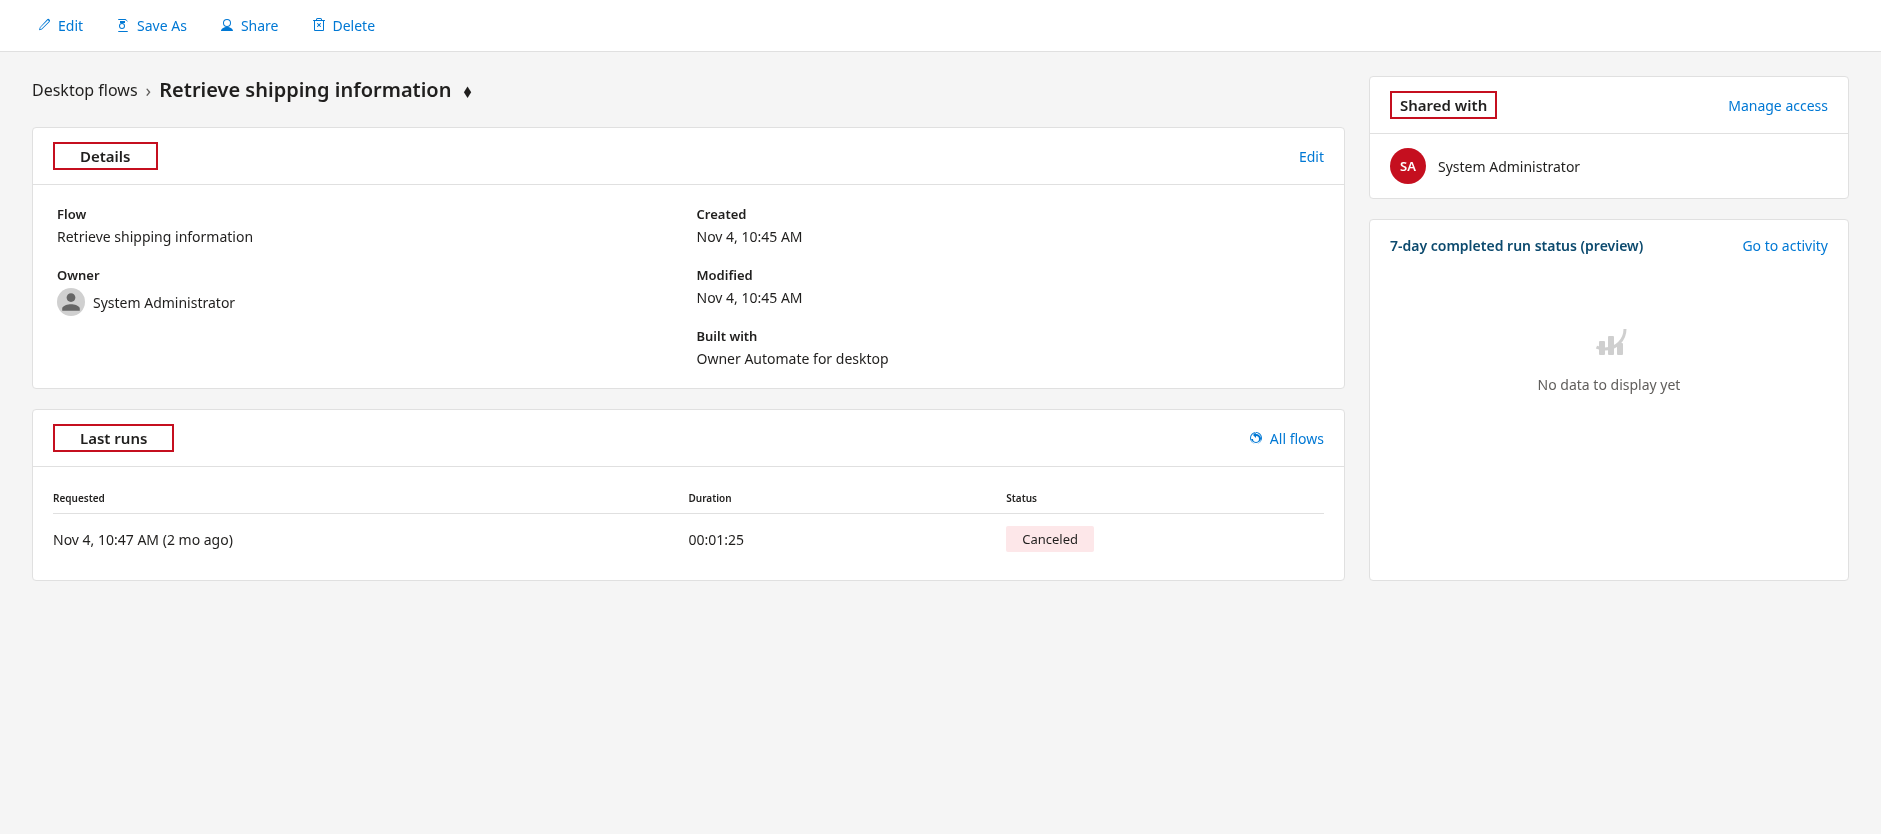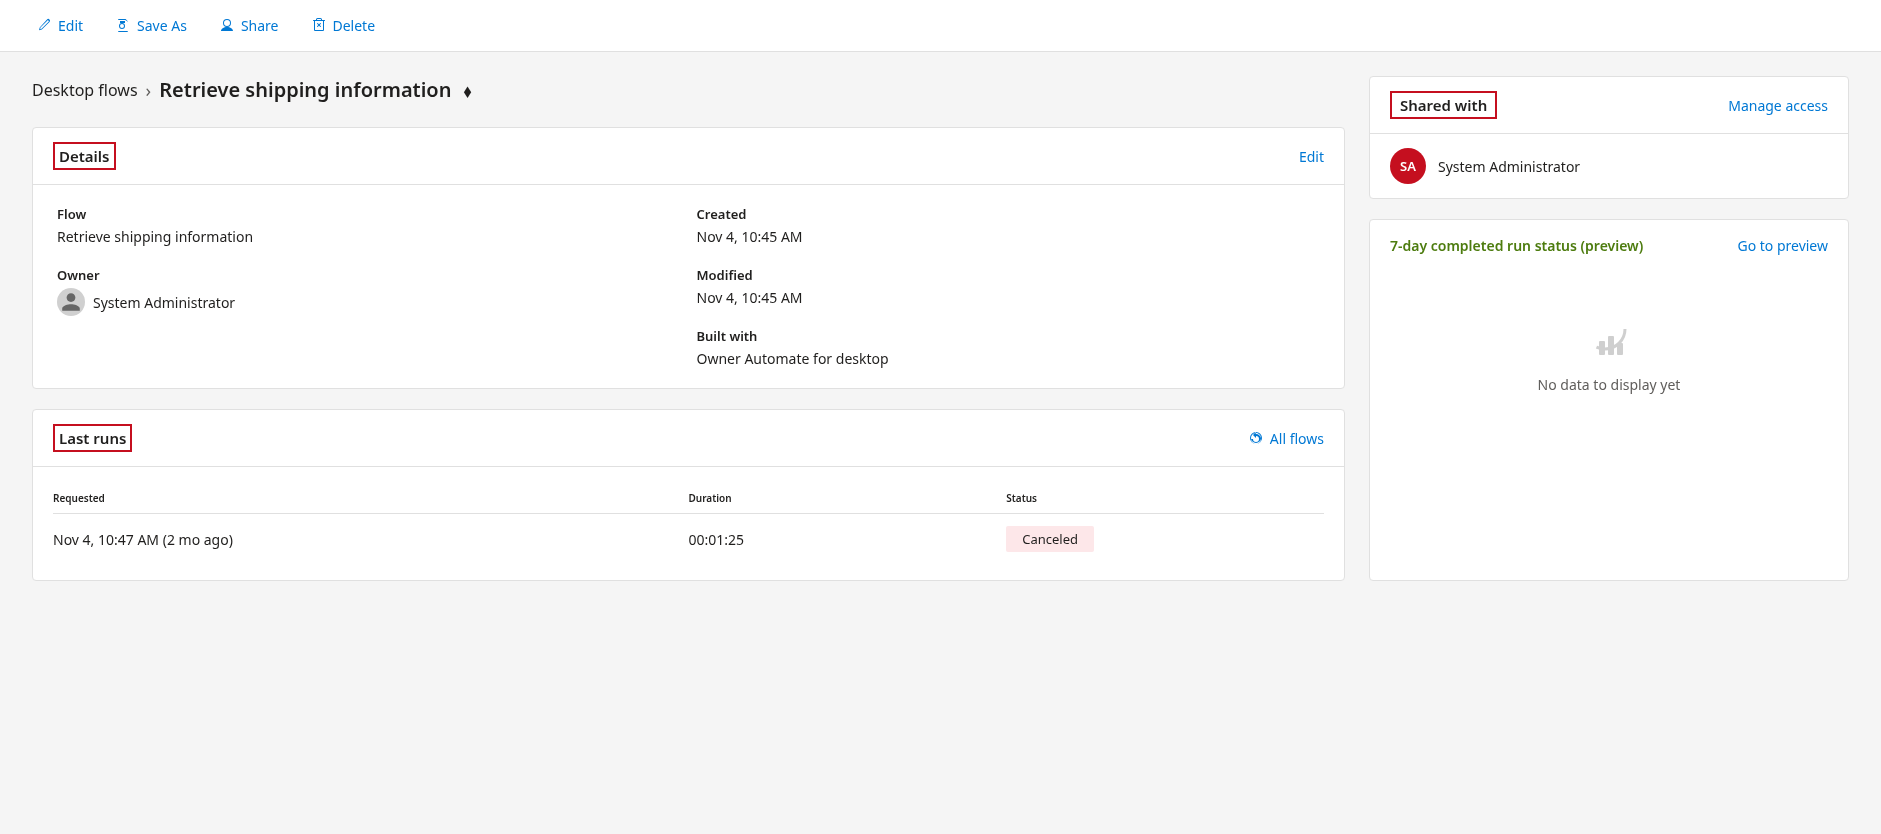--- a/index.html
+++ b/index.html
@@ -96,21 +96,21 @@
       display: flex;
       align-items: center;
       justify-content: space-between;
       padding: 14px 20px;
       border-bottom: 1px solid #e0e0e0;
     }
     .card-title {
       font-weight: 600;
       font-size: 15px;
       border: 2px solid #c50f1f;
-      padding: 2px 4px;
+      padding: 2px 25px;
       display: inline-block;
     }
     .card-action-link {
       color: #0078d4;
       text-decoration: none;
       font-size: 14px;
       cursor: pointer;
       display: flex;
       align-items: center;
       gap: 6px;
@@ -257,21 +257,21 @@
     }
     .run-status-header {
       display: flex;
       align-items: center;
       justify-content: space-between;
       margin-bottom: 16px;
     }
     .run-status-title {
       font-weight: 600;
       font-size: 14px;
-      color: #4d7c0f;
+      color: #0c4a6e;
     }
     .no-data-container {
       display: flex;
       flex-direction: column;
       align-items: center;
       justify-content: center;
       padding: 32px 0;
       gap: 12px;
     }
     .no-data-icon {
@@ -423,21 +423,21 @@
       </div>
       <div class="shared-item">
         <div class="sa-avatar">SA</div>
         <span>System Administrator</span>
       </div>
     </div>
 
     <div class="run-status-card">
       <div class="run-status-header">
         <span class="run-status-title">7-day completed run status (preview)</span>
-        <a class="card-action-link">Go to preview</a>
+        <a class="card-action-link">Go to activity</a>
       </div>
       <div class="no-data-container">
         <svg class="no-data-icon" viewBox="0 0 60 60" fill="none" xmlns="http://www.w3.org/2000/svg">
           <circle cx="26" cy="26" r="20" stroke="#888" stroke-width="3" fill="none" stroke-dasharray="40 94"></circle>
           <rect x="20" y="38" width="6" height="14" rx="1" fill="#888"></rect>
           <rect x="29" y="33" width="6" height="19" rx="1" fill="#888"></rect>
           <rect x="38" y="40" width="6" height="12" rx="1" fill="#888"></rect>
         </svg>
         <span class="no-data-text">No data to display yet</span>
       </div>

